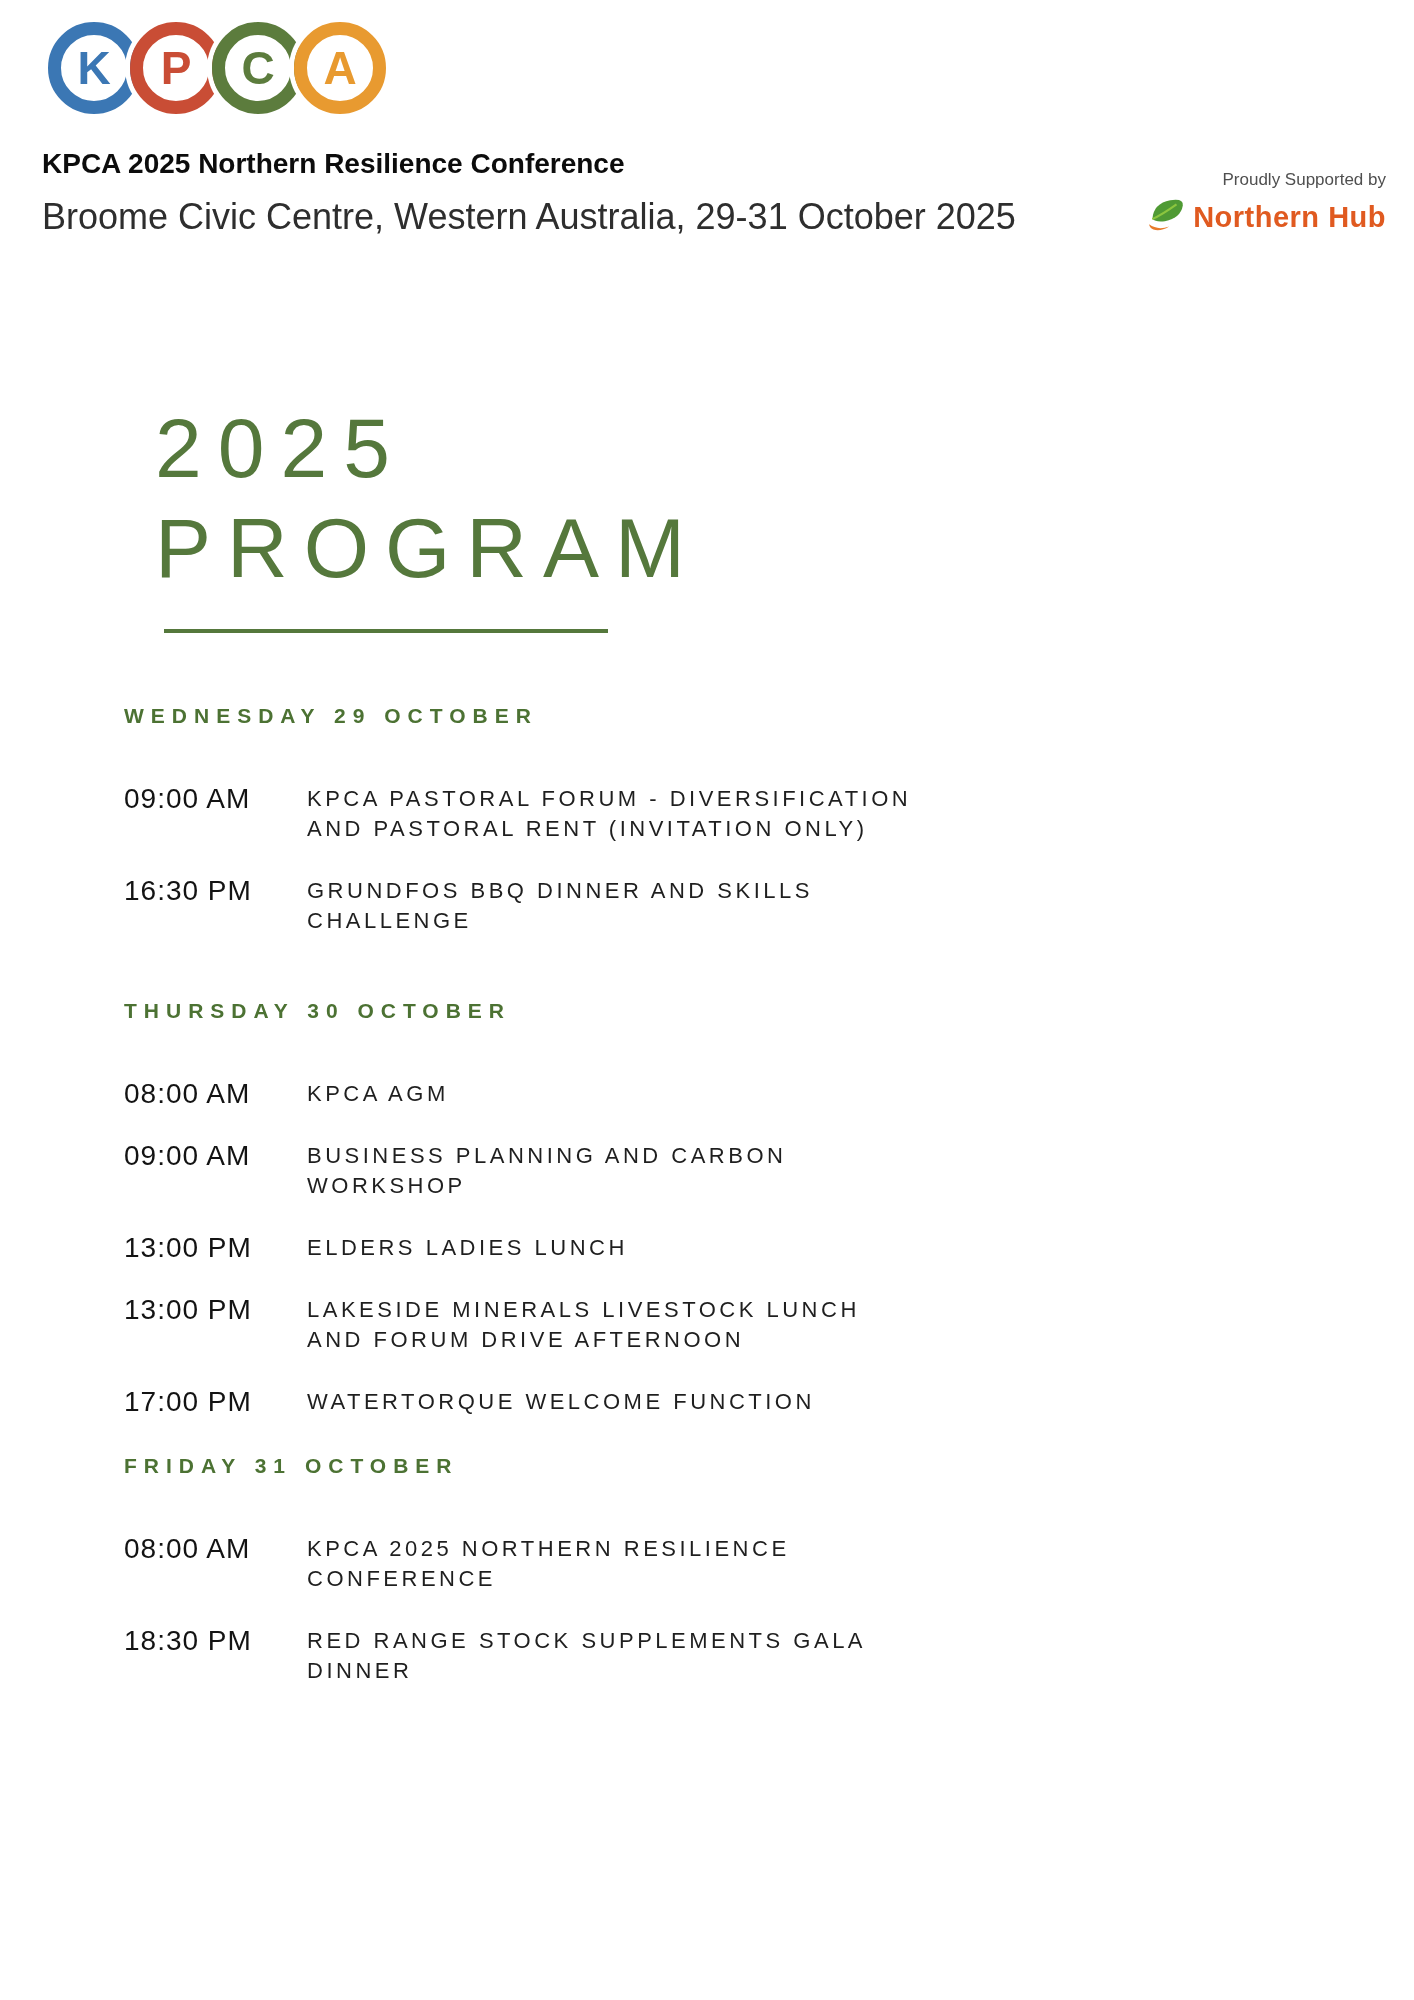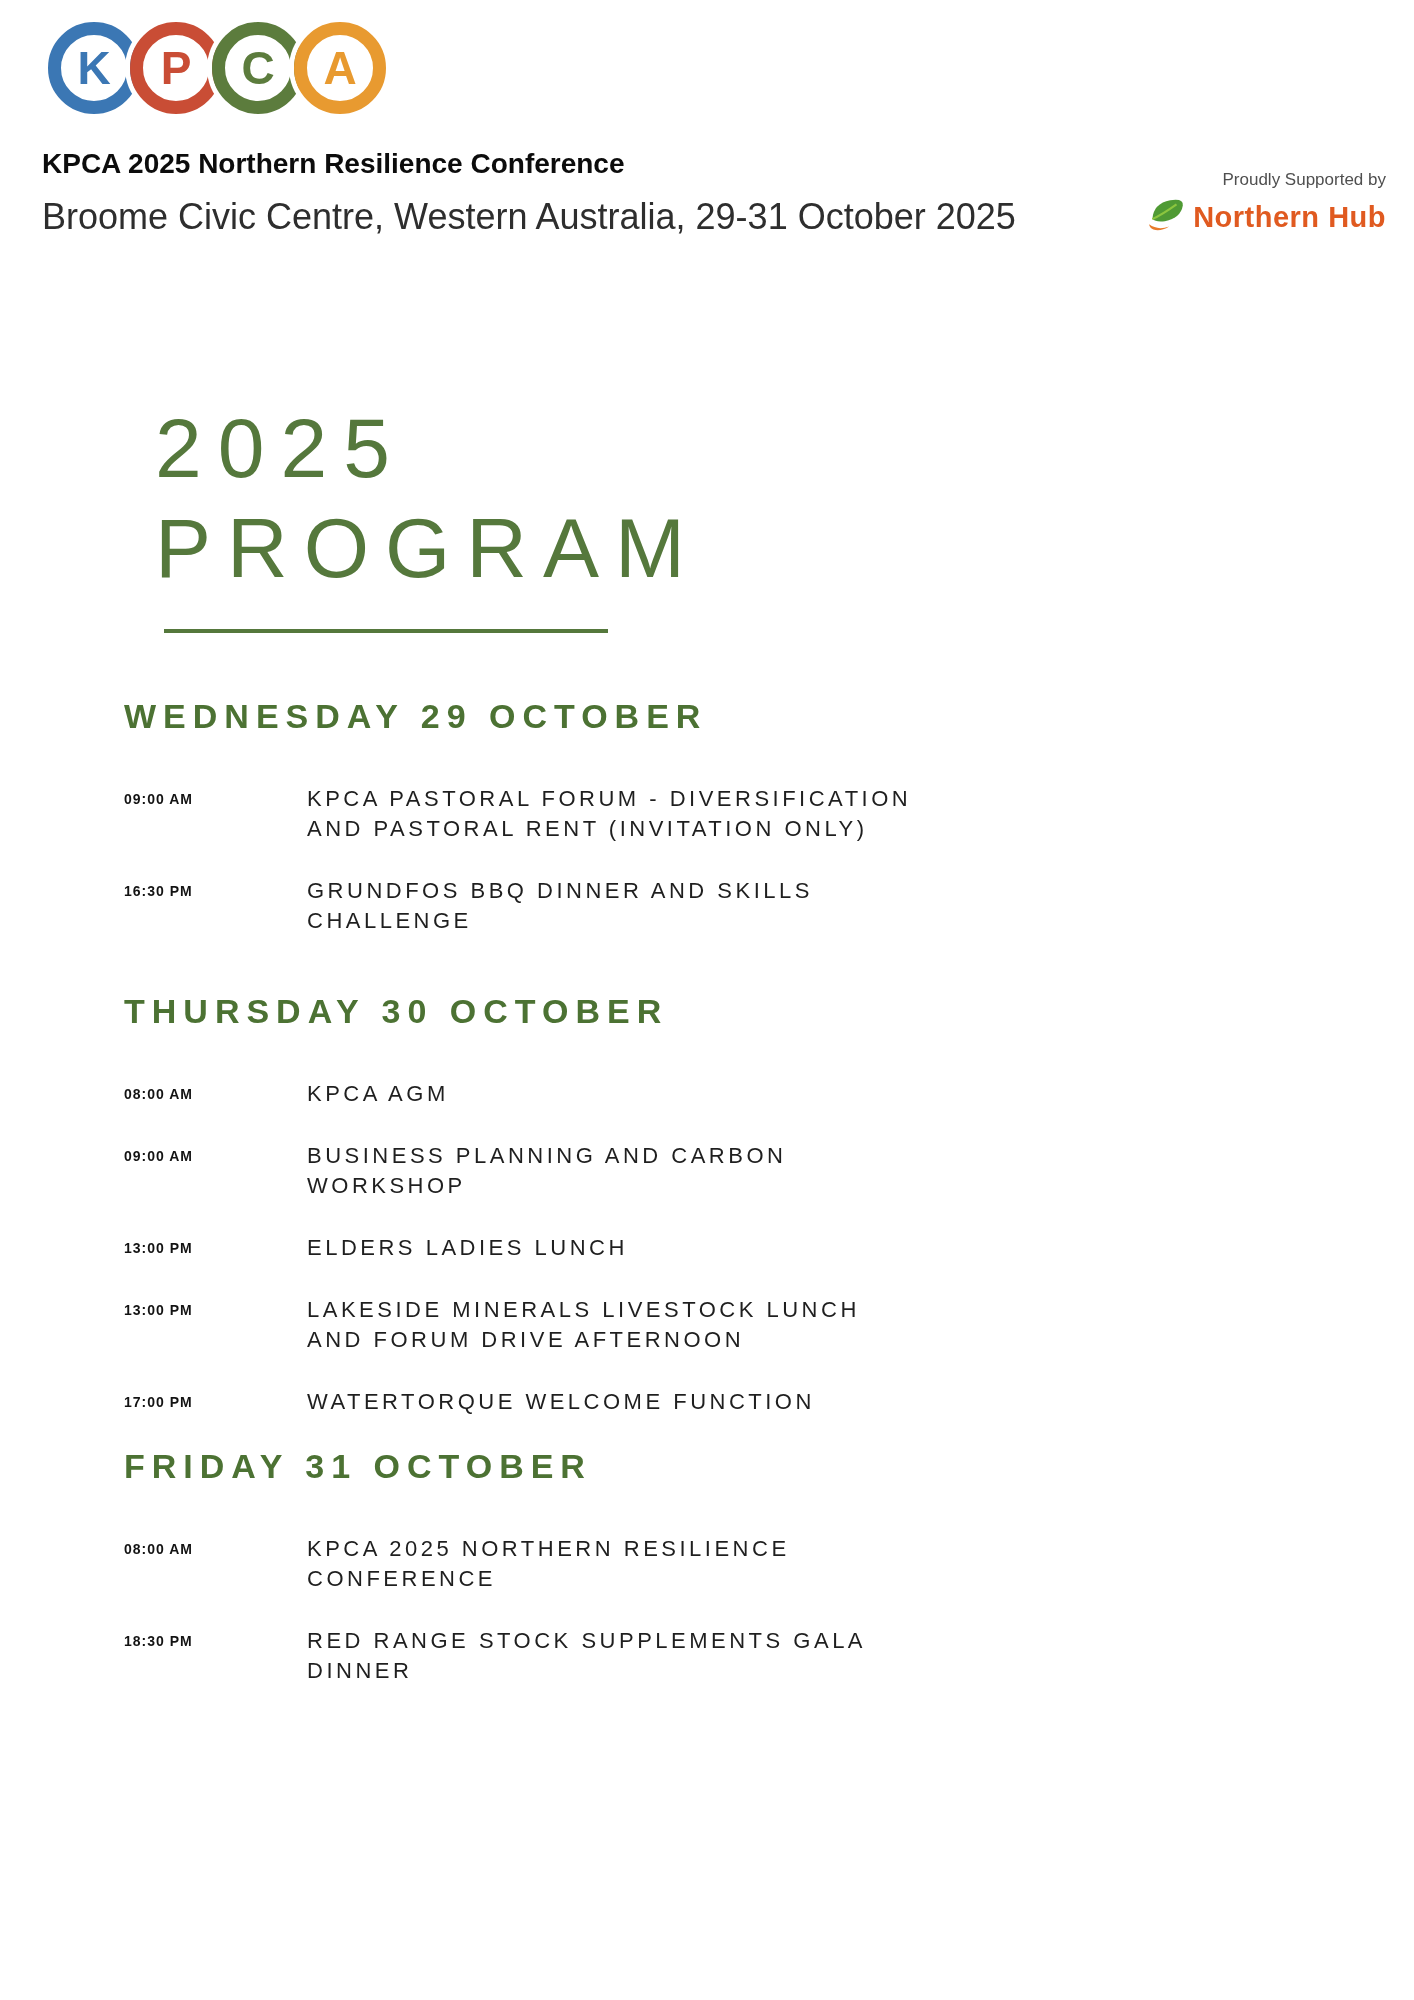--- a/index.html
+++ b/index.html
@@ -50,30 +50,30 @@
     position:absolute;left:164px;top:629px;
     width:444px;height:4px;background:#55783c;
   }
   
   .sections{position:absolute;left:0;top:0;width:1414px;height:2000px;}
   .day-section{position:absolute;left:124px;width:1020px;}
   .day-section:nth-child(1){top:700px;}
   .day-section:nth-child(2){top:995px;}
   .day-section:nth-child(3){top:1450px;}
   .day-header{
-    font-size:34px;font-weight:bold;color:#4c7233;
+    font-size:21px;font-weight:bold;color:#4c7233;
     letter-spacing:7px;line-height:32px;margin:0 0 52px 0;
   }
   .schedule-row{
     display:flex;align-items:flex-start;
     margin:0 0 32px 0;
   }
   .event-time{
     width:183px;flex:0 0 183px;
-    font-size:14px;font-weight:bold;color:#131313;
+    font-size:28px;font-weight:normal;color:#131313;
     letter-spacing:1px;line-height:30px;
   }
   .event-title{
     font-size:22px;font-weight:300;color:#1f1f1f;
     letter-spacing:3.5px;line-height:30px;
   }
   .event-line{white-space:nowrap;}
 </style>
 </head>
 <body>

